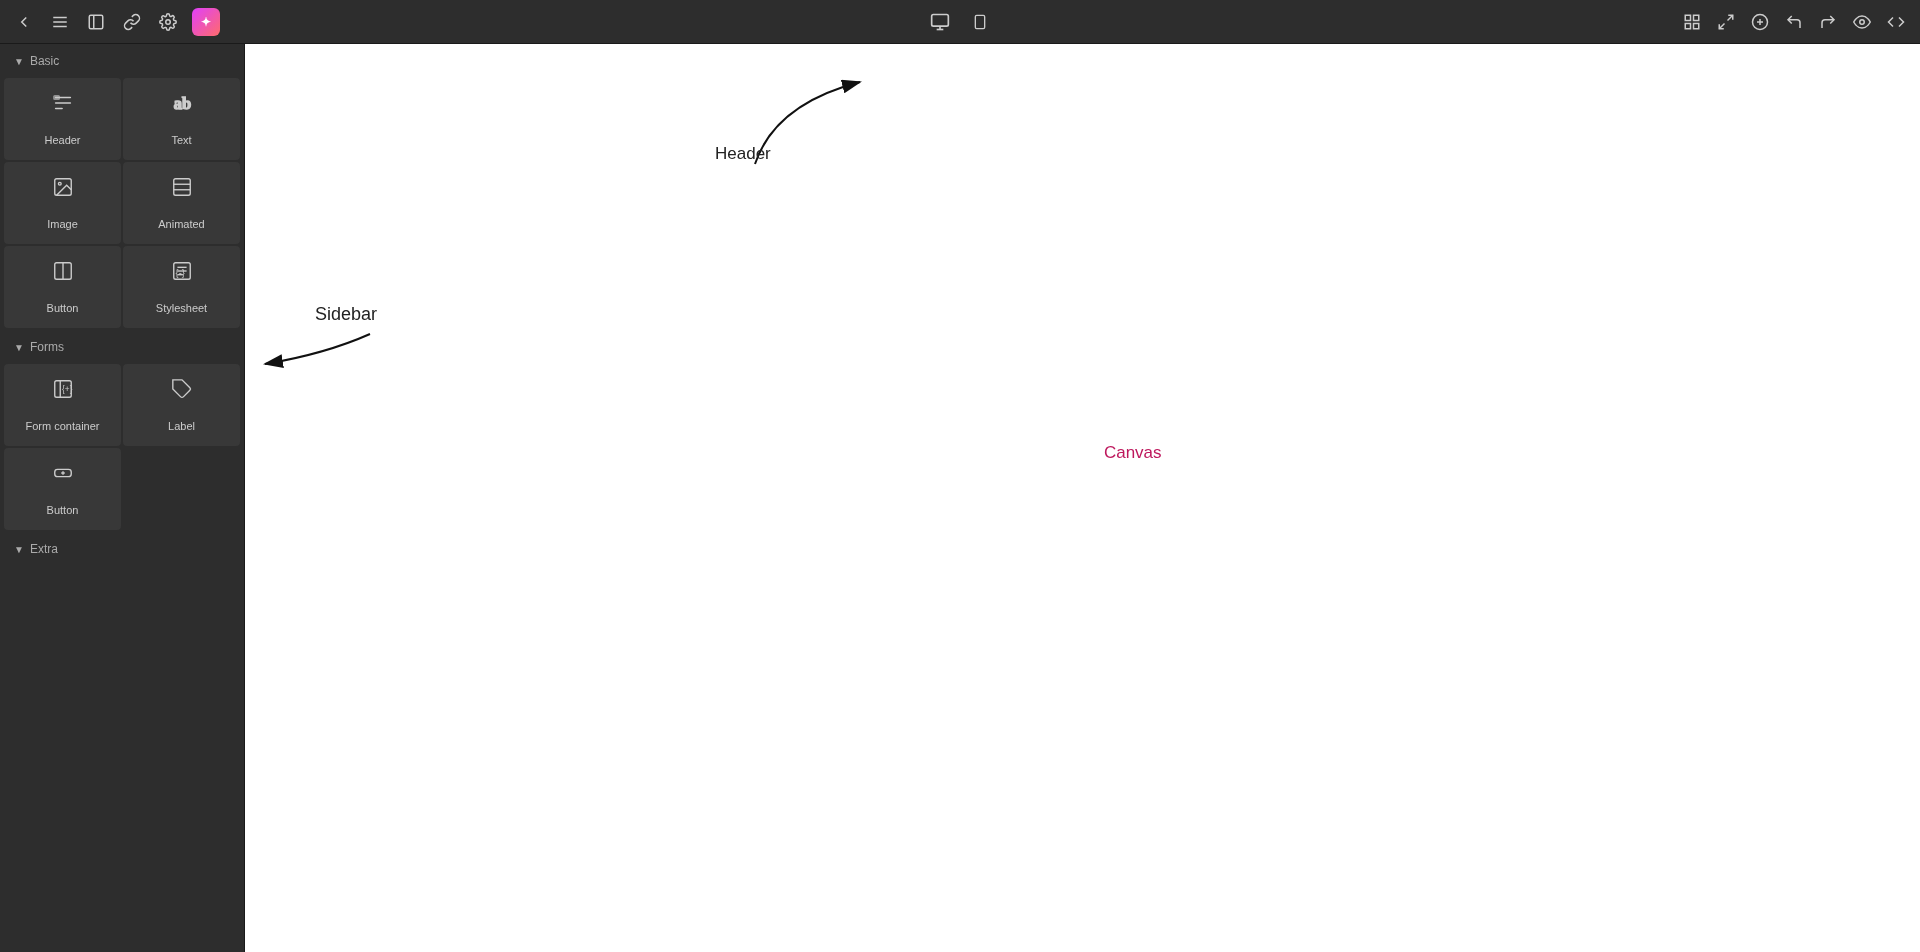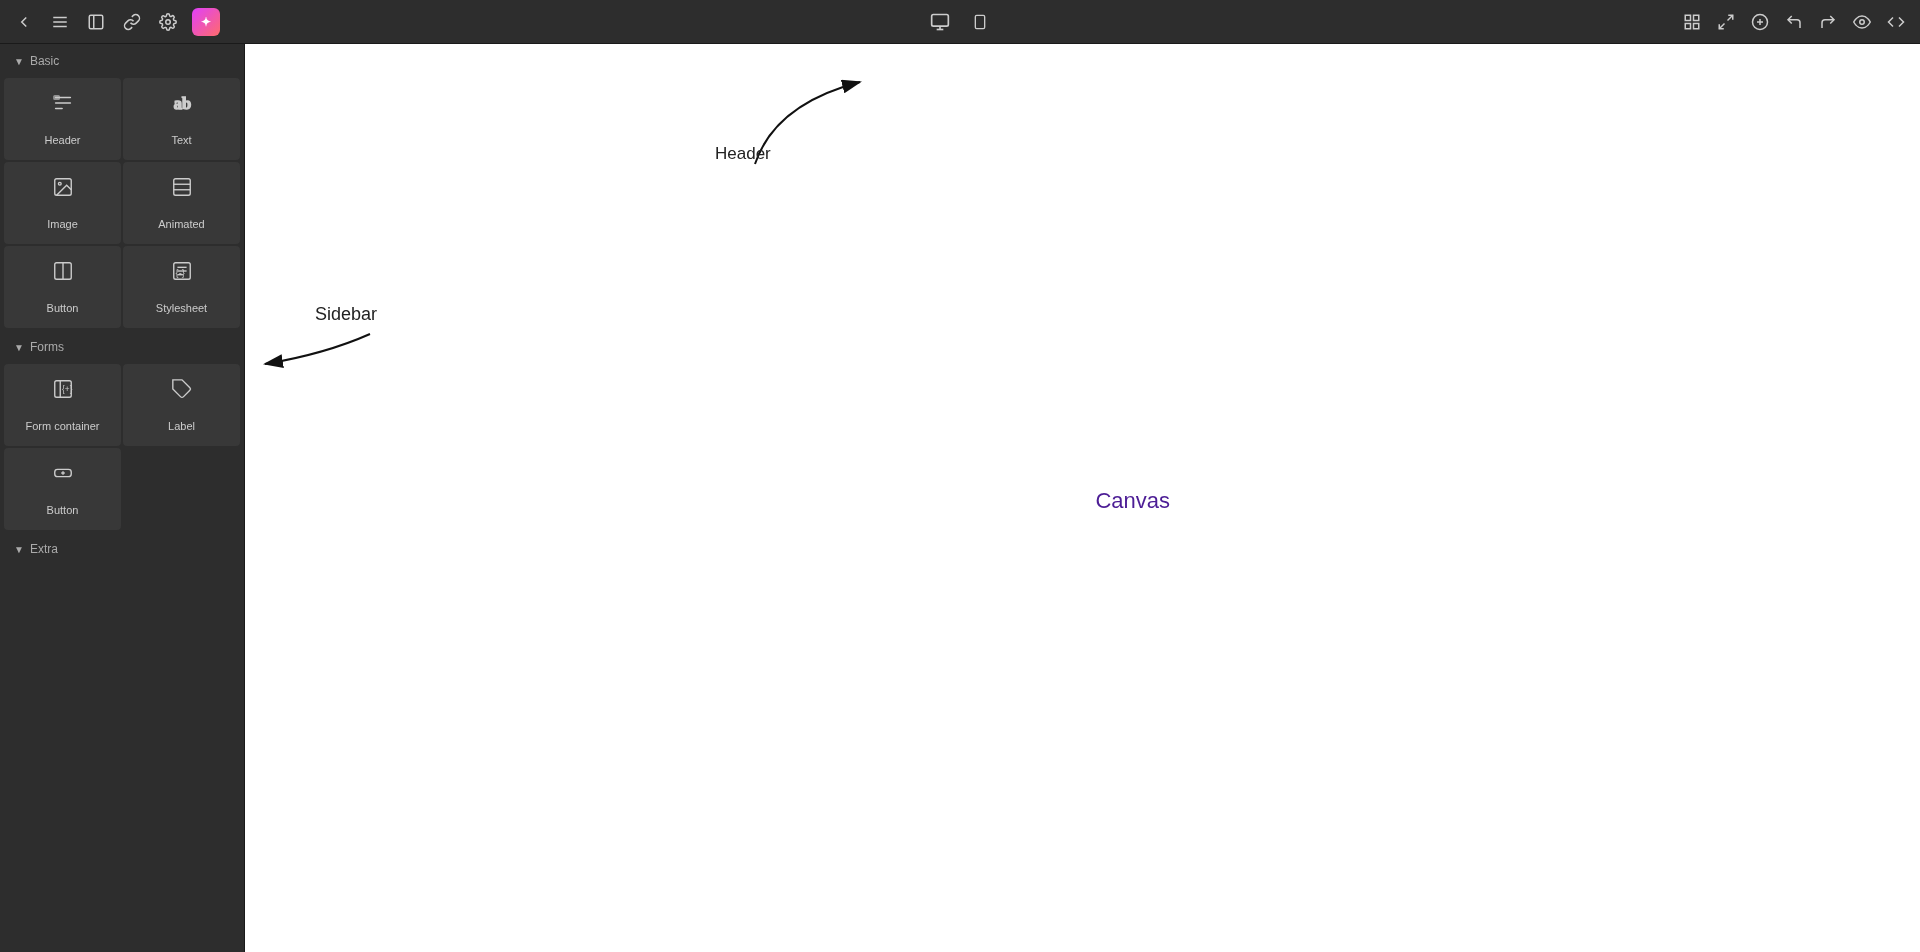--- a/index.html
+++ b/index.html
@@ -399,16 +399,16 @@
 
       <defs>
         <marker id="arr" markerWidth="10" markerHeight="7" refX="9" refY="3.5" orient="auto">
           <polygon points="0 0, 10 3.5, 0 7" fill="#111"></polygon>
         </marker>
       </defs>
     </svg>
 
     <div style="position:absolute; top:100px; left:470px; font-size:17px; color:#222; pointer-events:none;">Header</div>
     <div style="position:absolute; top:260px; left:70px; font-size:18px; color:#222; pointer-events:none;">Sidebar</div>
-    <div style="position:absolute; top:45%; left:53%; transform:translate(-50%,-50%); font-size:22px; color:#4c1d95; pointer-events:none;margin-top:48px;">Canvas</div>
+    <div style="position:absolute; top:45%; left:53%; transform:translate(-50%,-50%); font-size:17px; color:#be185d; pointer-events:none;">Canvas</div>
 
   </div>
 </div>
 
 </body></html>

